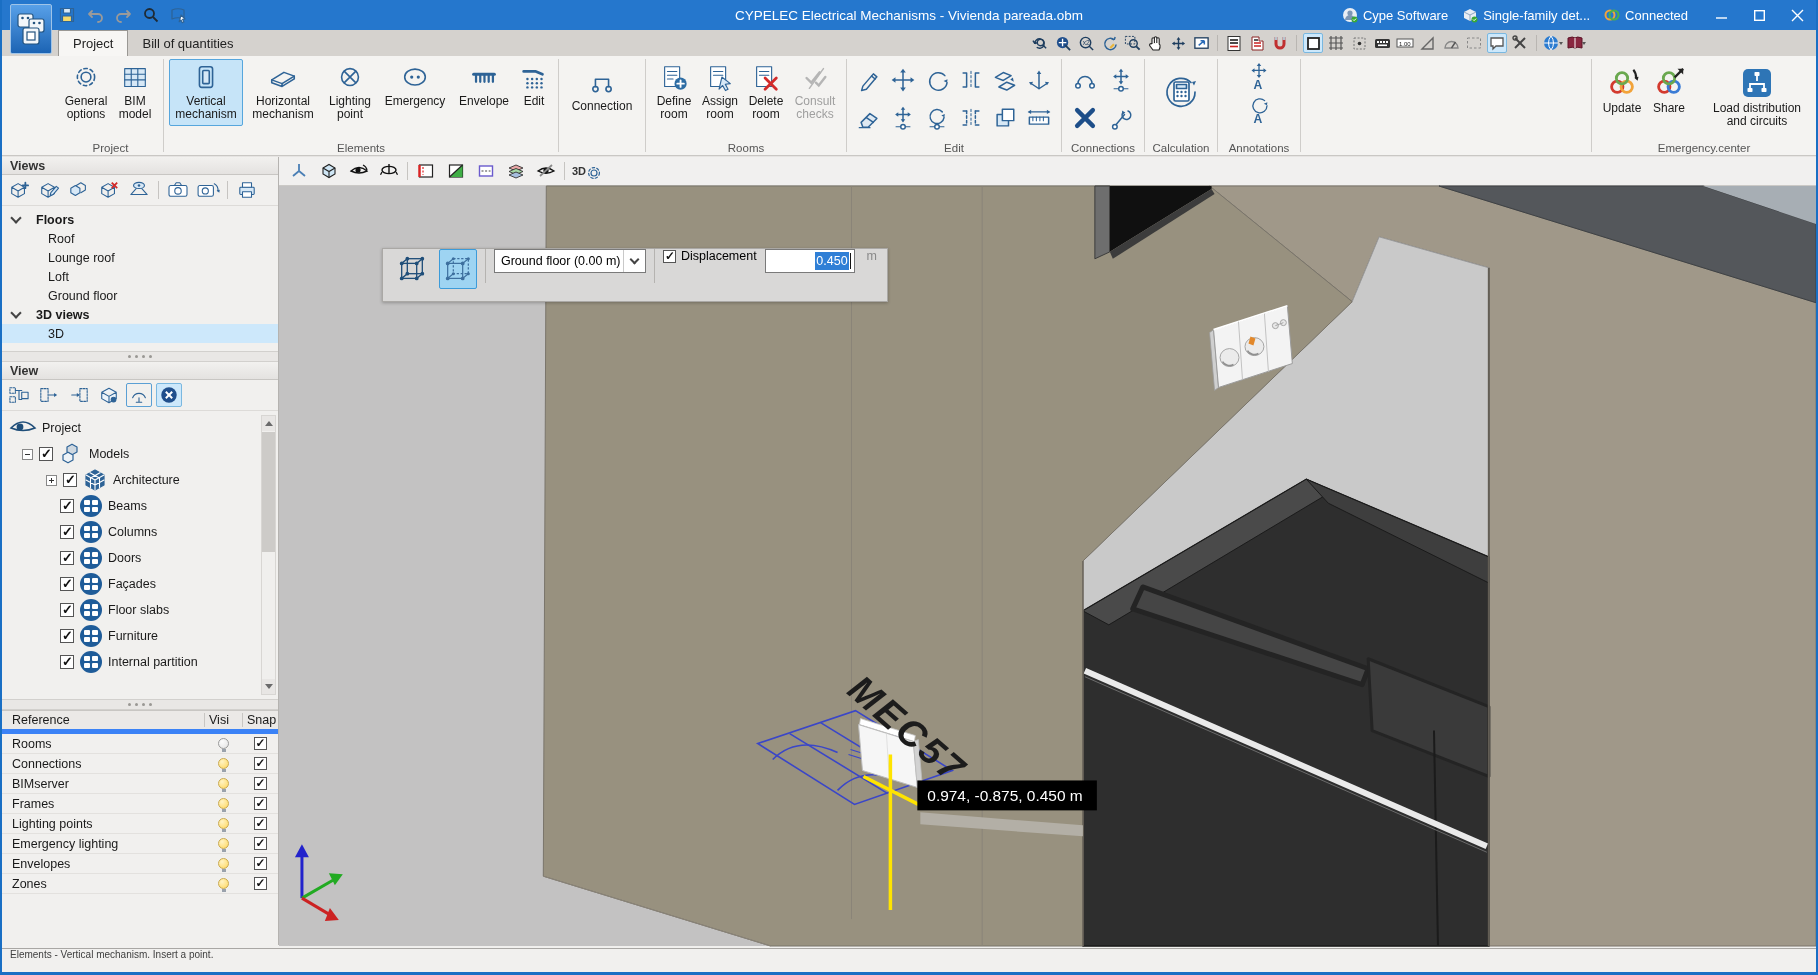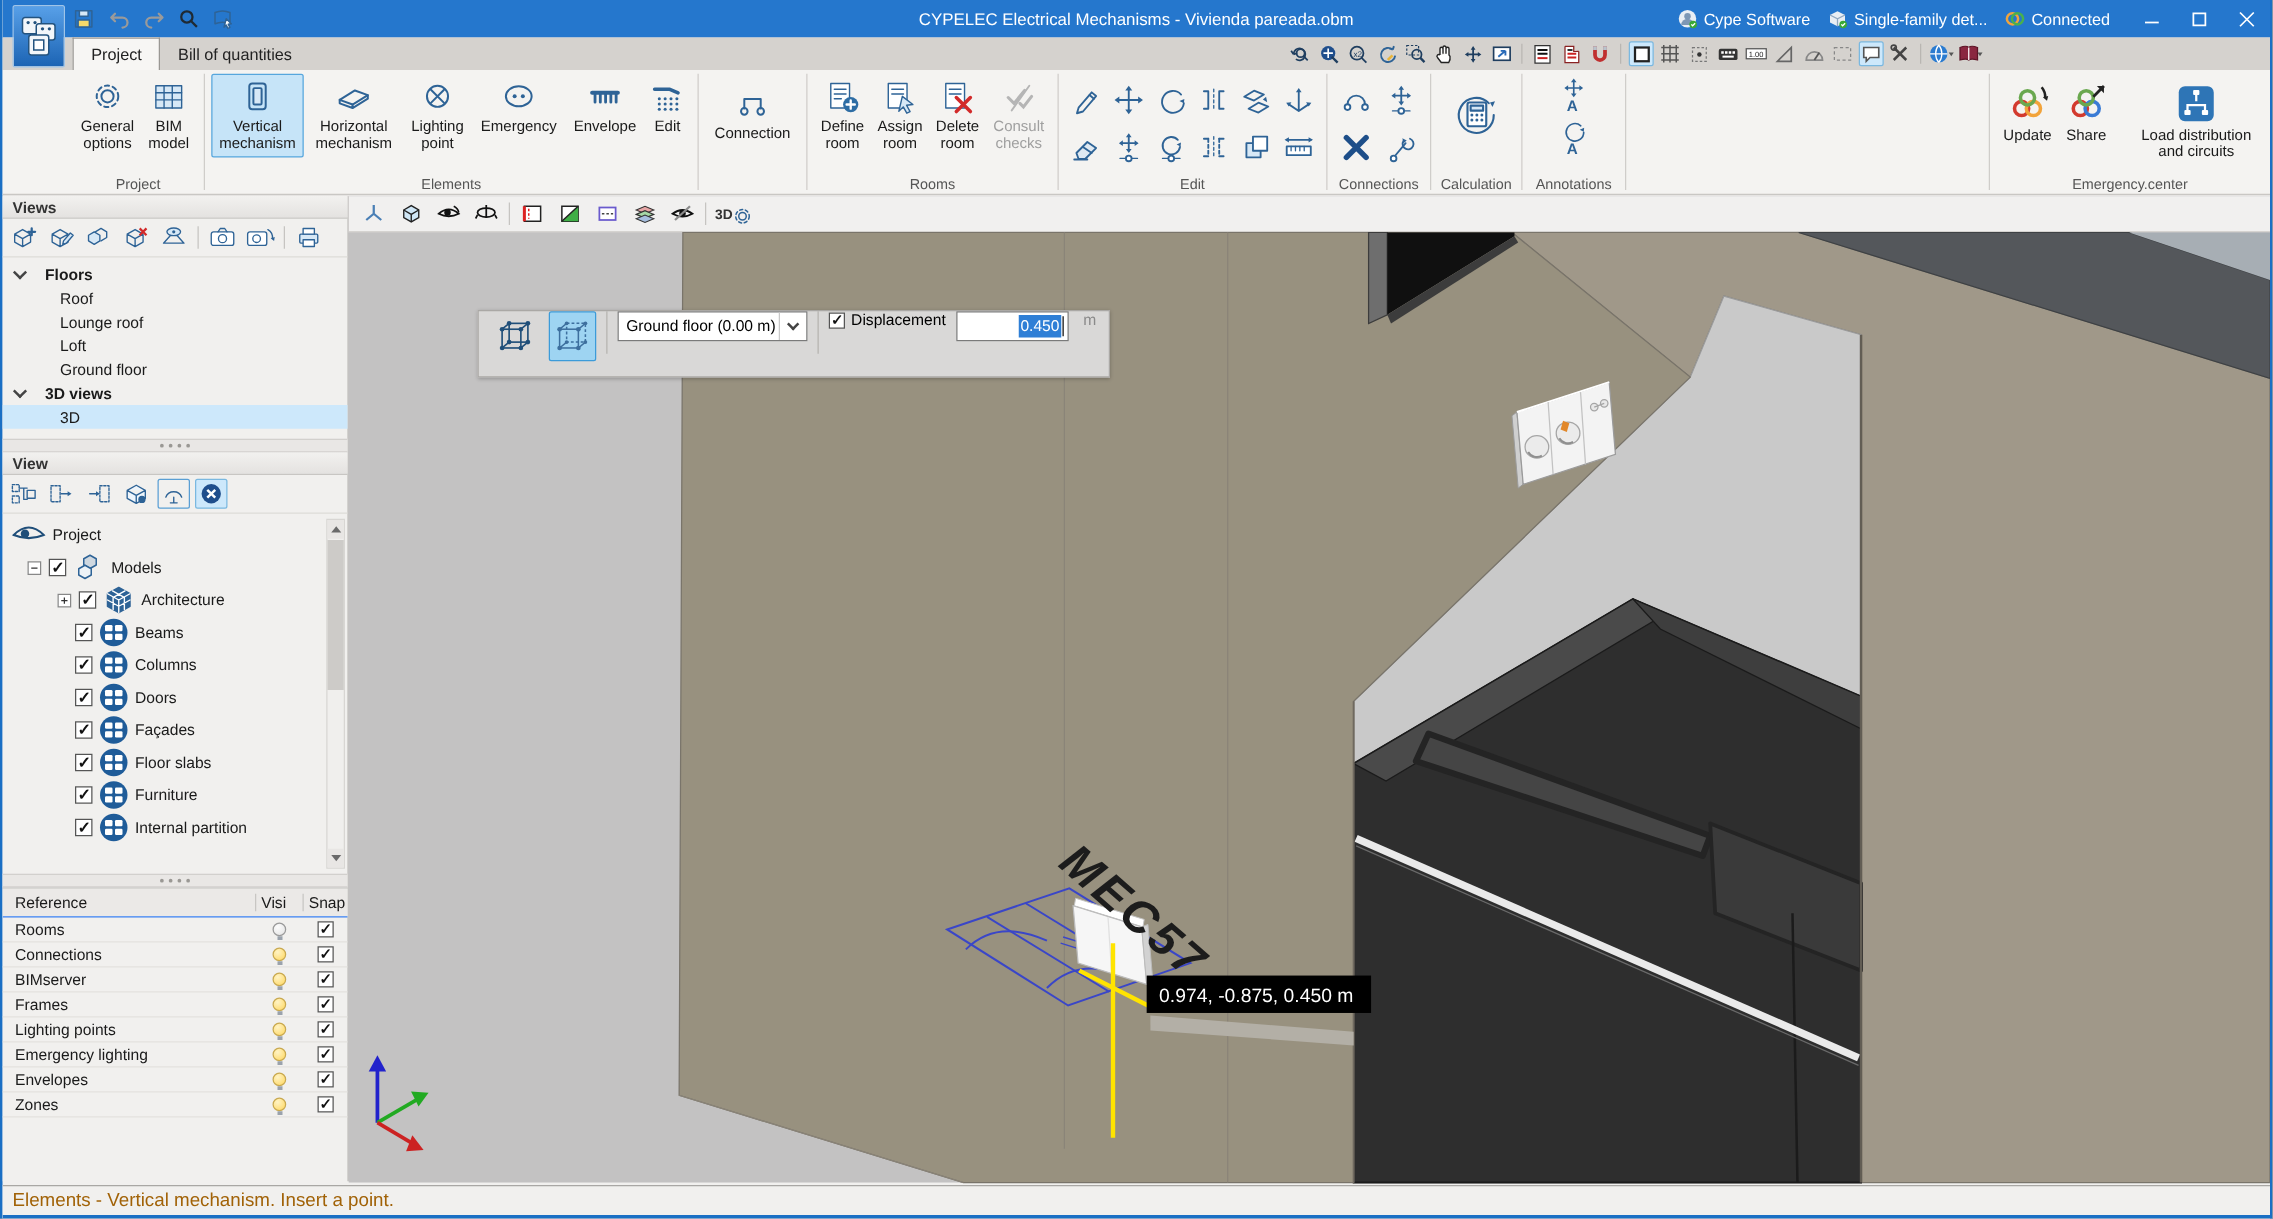--- a/index.html
+++ b/index.html
@@ -78,21 +78,21 @@
   .catdot::before,.catdot::after{content:"";position:absolute;background:#fff;width:6px;height:5px;border-radius:1px;}
   .catdot::before{left:4px;top:5px;box-shadow:8px 0 0 #fff;}
   .catdot::after{left:4px;top:12px;box-shadow:8px 0 0 #fff;}
   .sbar{position:absolute;right:2px;top:4px;bottom:4px;width:15px;background:#f0efed;border:1px solid #d8d6d3;}
   .sbtn{height:15px;background:#e8e6e4;display:flex;align-items:center;justify-content:center;}
   .tri-up{width:0;height:0;border-left:4px solid transparent;border-right:4px solid transparent;border-bottom:5px solid #6a6a6a;}
   .tri-dn{width:0;height:0;border-left:4px solid transparent;border-right:4px solid transparent;border-top:5px solid #6a6a6a;}
   .sthumb{position:absolute;left:0;right:0;top:16px;height:120px;background:#cdcbc8;}
 
   .reftable{flex:1;display:flex;flex-direction:column;border-top:1px solid #c8c6c3;}
-  .rthead{display:flex;height:23px;align-items:center;background:#ebe9e7;border-bottom:1px solid #3b82f6;font-size:12.5px;}
+  .rthead{display:flex;height:23px;align-items:center;background:#ebe9e7;border-bottom:5px solid #3b82f6;font-size:12.5px;}
   .rthead .c1{flex:1;padding-left:10px;}
   .rthead .c2{width:38px;border-left:1px solid #c8c6c3;padding-left:4px;}
   .rthead .c3{width:36px;border-left:1px solid #c8c6c3;padding-left:4px;}
   .rtrow{display:flex;height:20px;align-items:center;border-bottom:1px solid #e3e1de;}
   .rtrow .c1{flex:1;padding-left:10px;}
   .rtrow .c2{width:38px;display:flex;justify-content:center;}
   .rtrow .c3{width:36px;display:flex;justify-content:center;}
   .bulb{width:11px;height:11px;border-radius:50%;background:radial-gradient(circle at 35% 30%,#fff3c4,#ffd75e);border:1px solid #c9a94f;position:relative;}
   .bulb::after{content:"";position:absolute;left:3px;top:10px;width:4px;height:3px;background:#9aa2ac;}
   .bulb.off{background:radial-gradient(circle at 35% 30%,#fcfcfc,#e3e3e3);border-color:#9a9a9a;}
@@ -118,21 +118,21 @@
   .fselect .dd{width:22px;align-self:stretch;border-left:1px solid #c9c9c9;display:flex;align-items:center;justify-content:center;}
   .dchev{width:7px;height:7px;border-right:2px solid #444;border-bottom:2px solid #444;transform:rotate(45deg);margin-top:-3px;}
   .fcheck{display:flex;align-items:center;gap:5px;font-size:12.5px;}
   .finput{width:90px;height:24px;background:#fff;border:1px solid #7a7a7a;display:flex;align-items:center;justify-content:flex-end;font-size:12.5px;padding-right:3px;padding-left:13px;}
   .finput .selval{background:#2f7fd6;color:#fff;padding:2px 1px;}
   .caret{width:1px;height:16px;background:#111;margin-left:1px;}
   .funit{color:#8a8a8a;font-size:12.5px;margin-left:4px;}
 
   
   .statusbar{position:absolute;left:0;right:0;bottom:0;height:27px;background:#f1f0ee;border-top:1px solid #a9a7a4;
-    display:flex;align-items:center;padding-left:8px;font-size:15px;color:#a16207;border-bottom:3px solid #1a6fc4;}
+    display:flex;align-items:flex-start;padding-left:8px;font-size:10px;color:#404040;border-bottom:3px solid #1a6fc4;}
 </style>
 </head>
 <body>
 
 <div class="window">
 
   <div class="titlebar">
     <div class="qat">
       <span class="qi">
         <svg width="16" height="16" viewBox="0 0 16 16">

